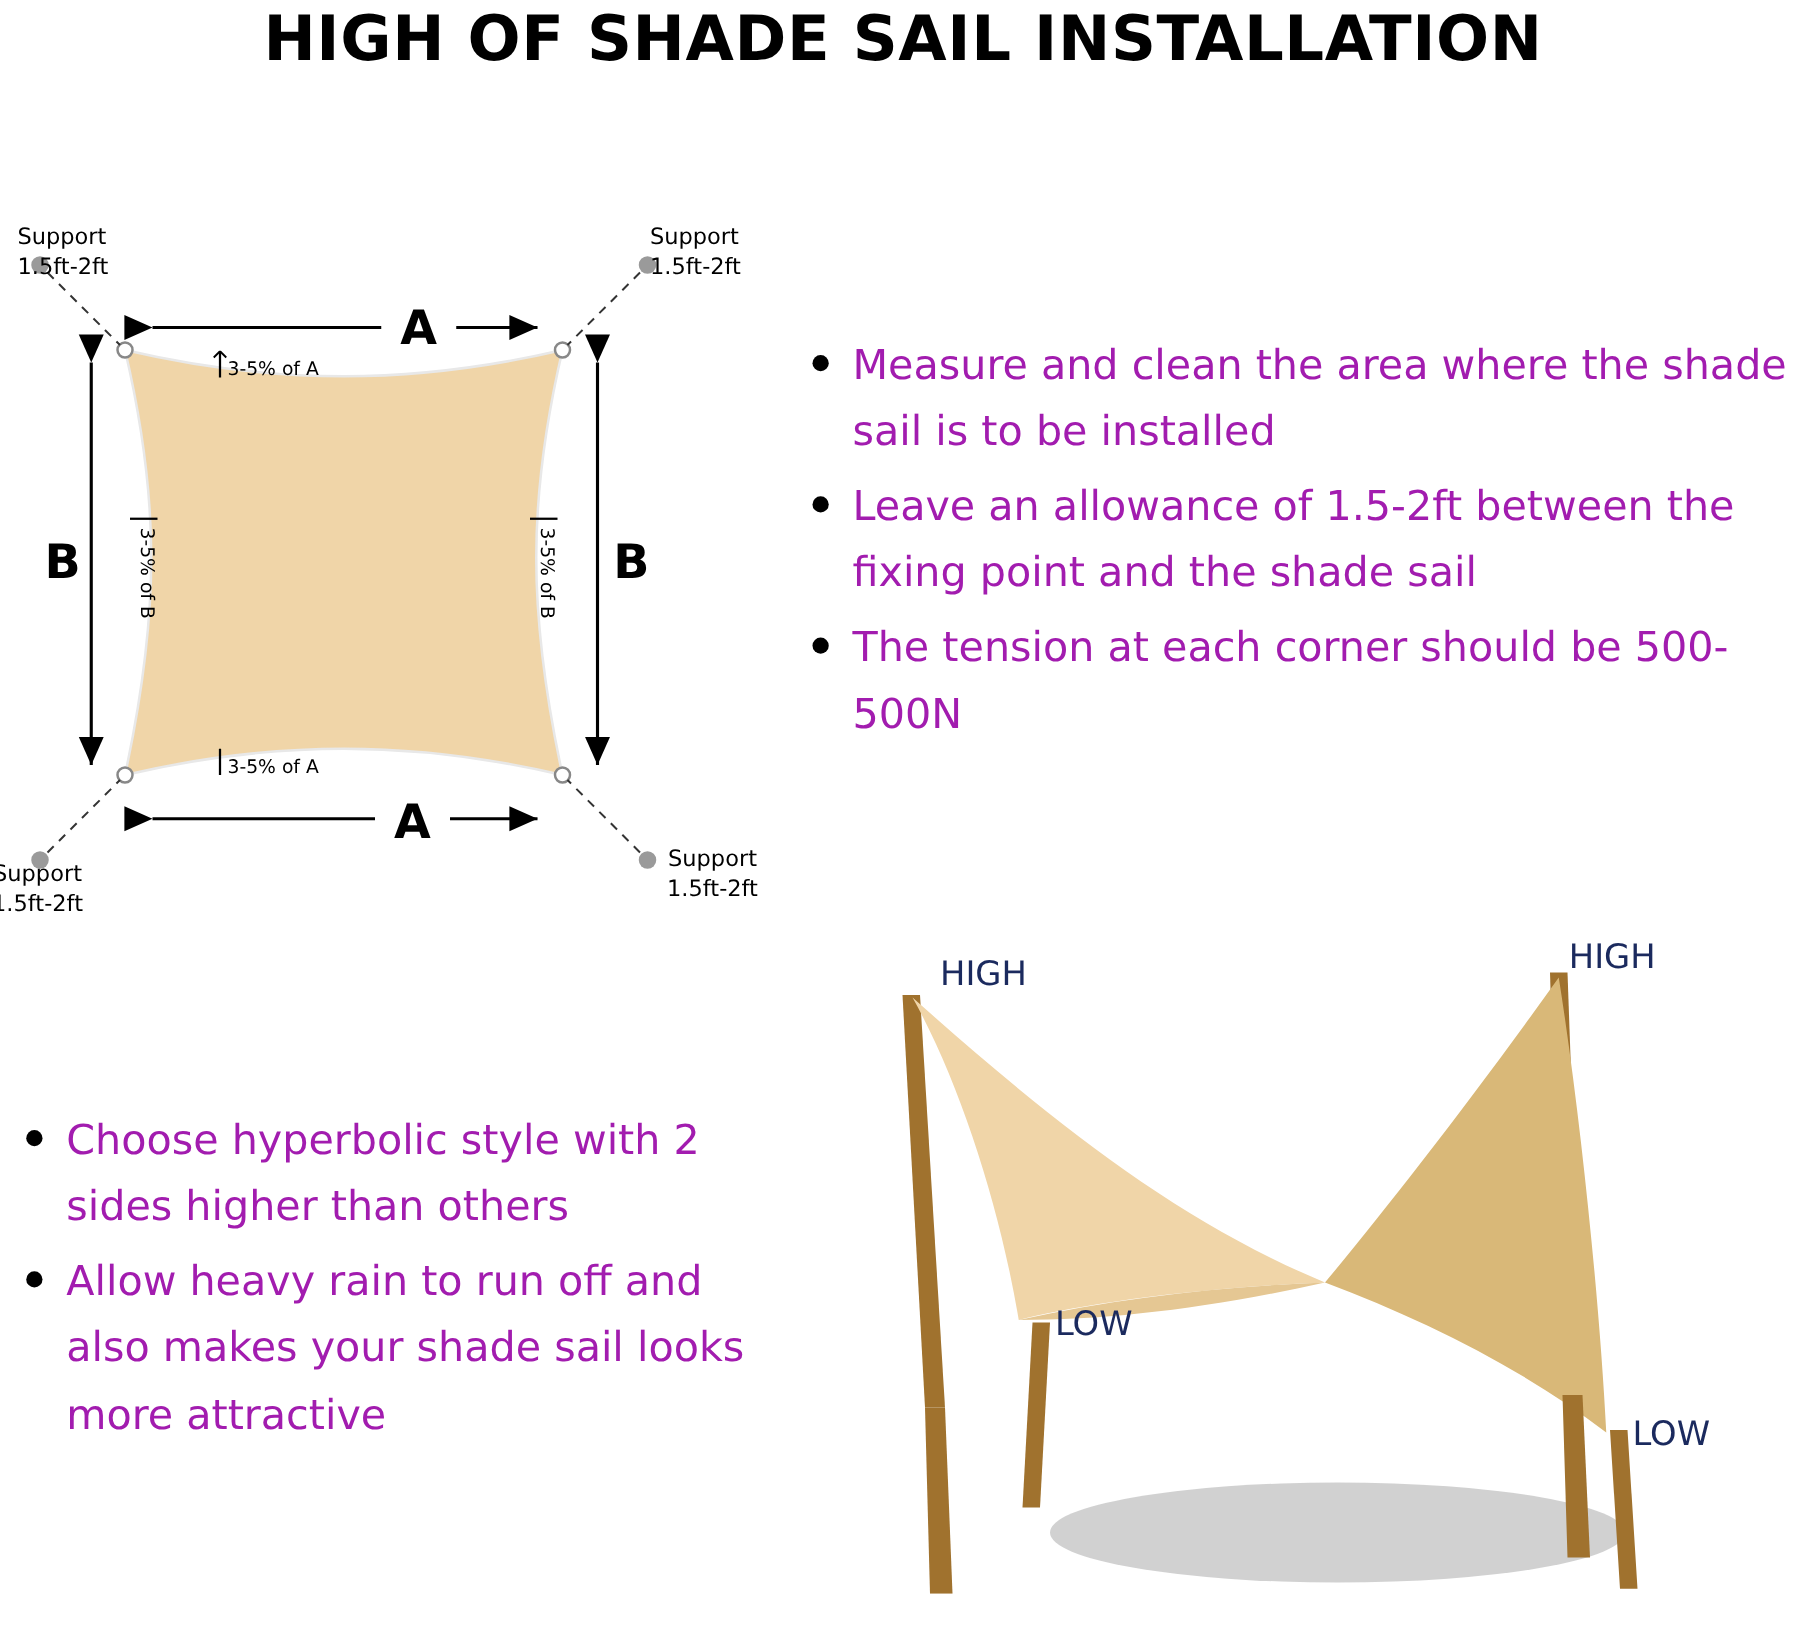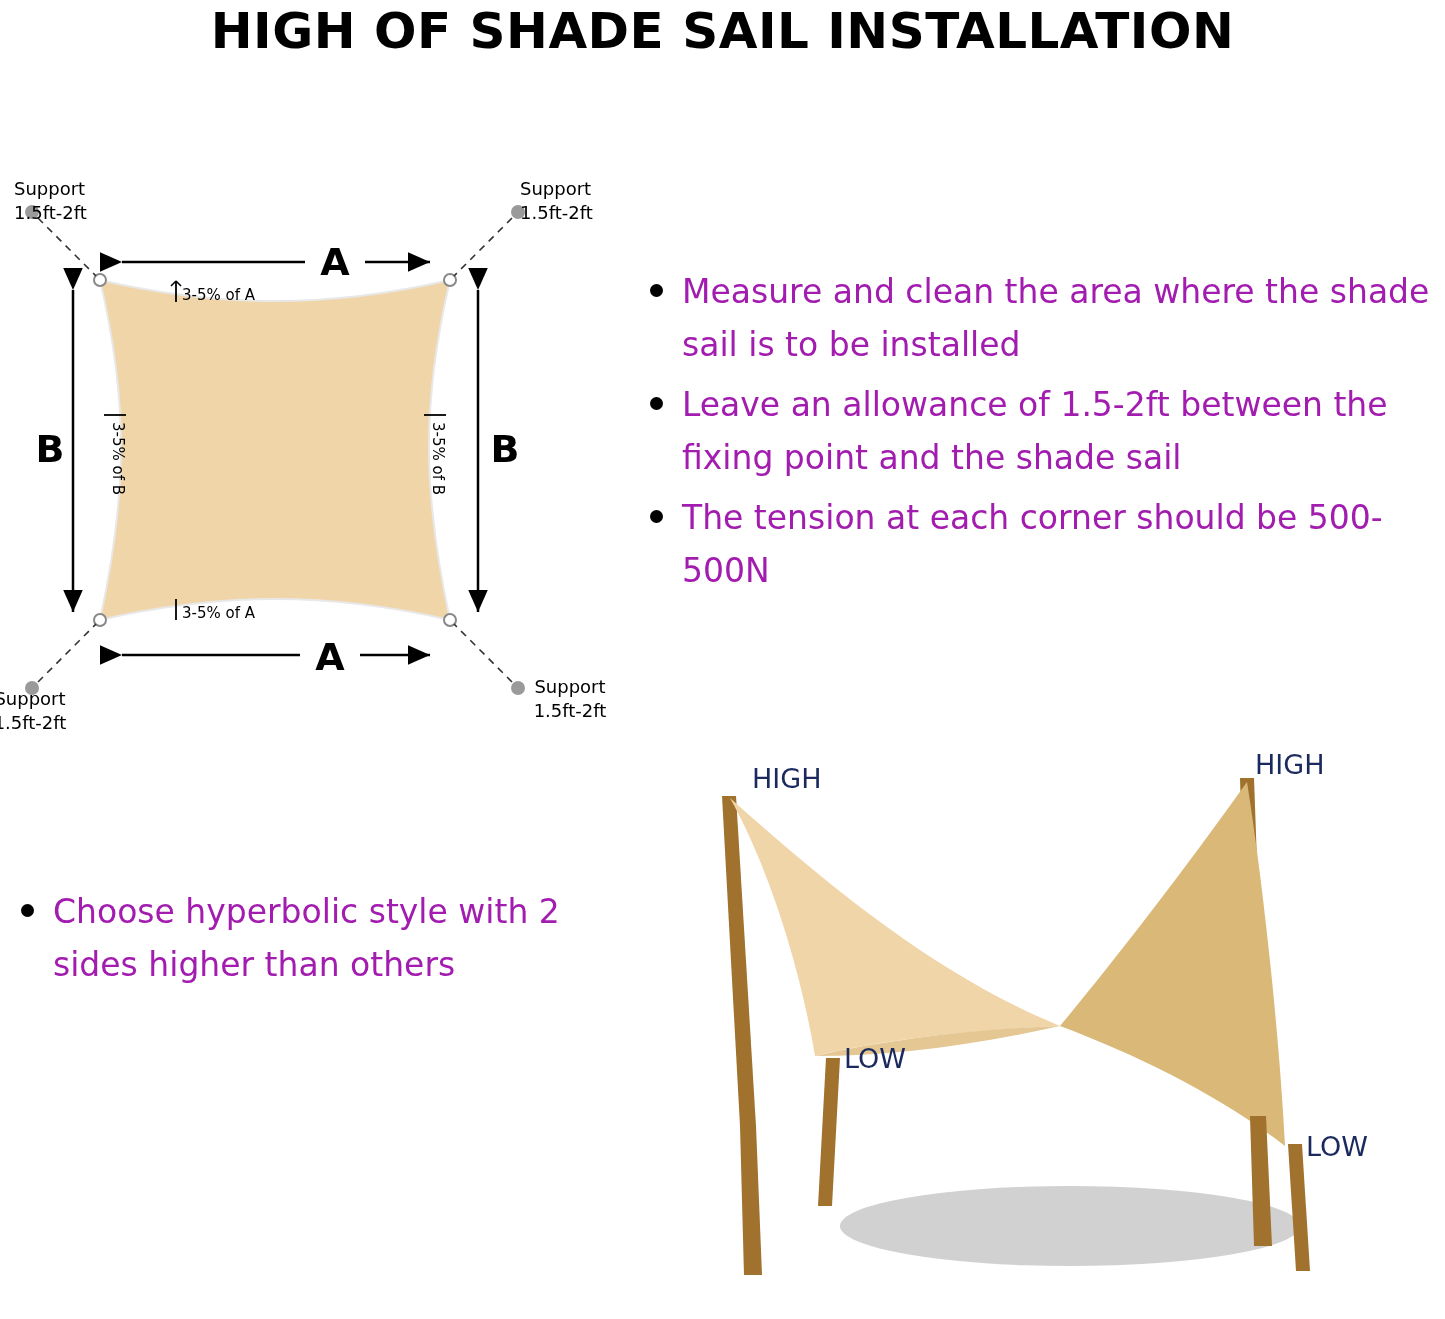--- a/index.html
+++ b/index.html
@@ -176,20 +176,21 @@
   <ul class="bullet-list">
     <li>Measure and clean the area where the shade sail is to be installed</li>
     <li>Leave an allowance of 1.5-2ft between the fixing point and the shade sail</li>
     <li>The tension at each corner should be 500-500N</li>
   </ul>
 </div>
 
 <div class="bullets-bottom">
   <ul class="bullet-list">
     <li>Choose hyperbolic style with 2 sides higher than others</li>
+    <li>Allow heavy rain to run off and also makes your shade sail looks more attractive</li>
   </ul>
 </div>
 
 <div class="diagram-bottom">
   <svg width="805" height="549" viewBox="0 0 805 549" xmlns="http://www.w3.org/2000/svg">
 
     <ellipse cx="430" cy="500" rx="230" ry="40" fill="#b8b8b8" opacity="0.65"></ellipse>
 
     <path d="M 82 70 L 96 70 L 116 400 L 100 400 Z" fill="#a0722e"></path>
     <path d="M 600 52 L 614 52 L 626 390 L 610 390 Z" fill="#a0722e"></path>

